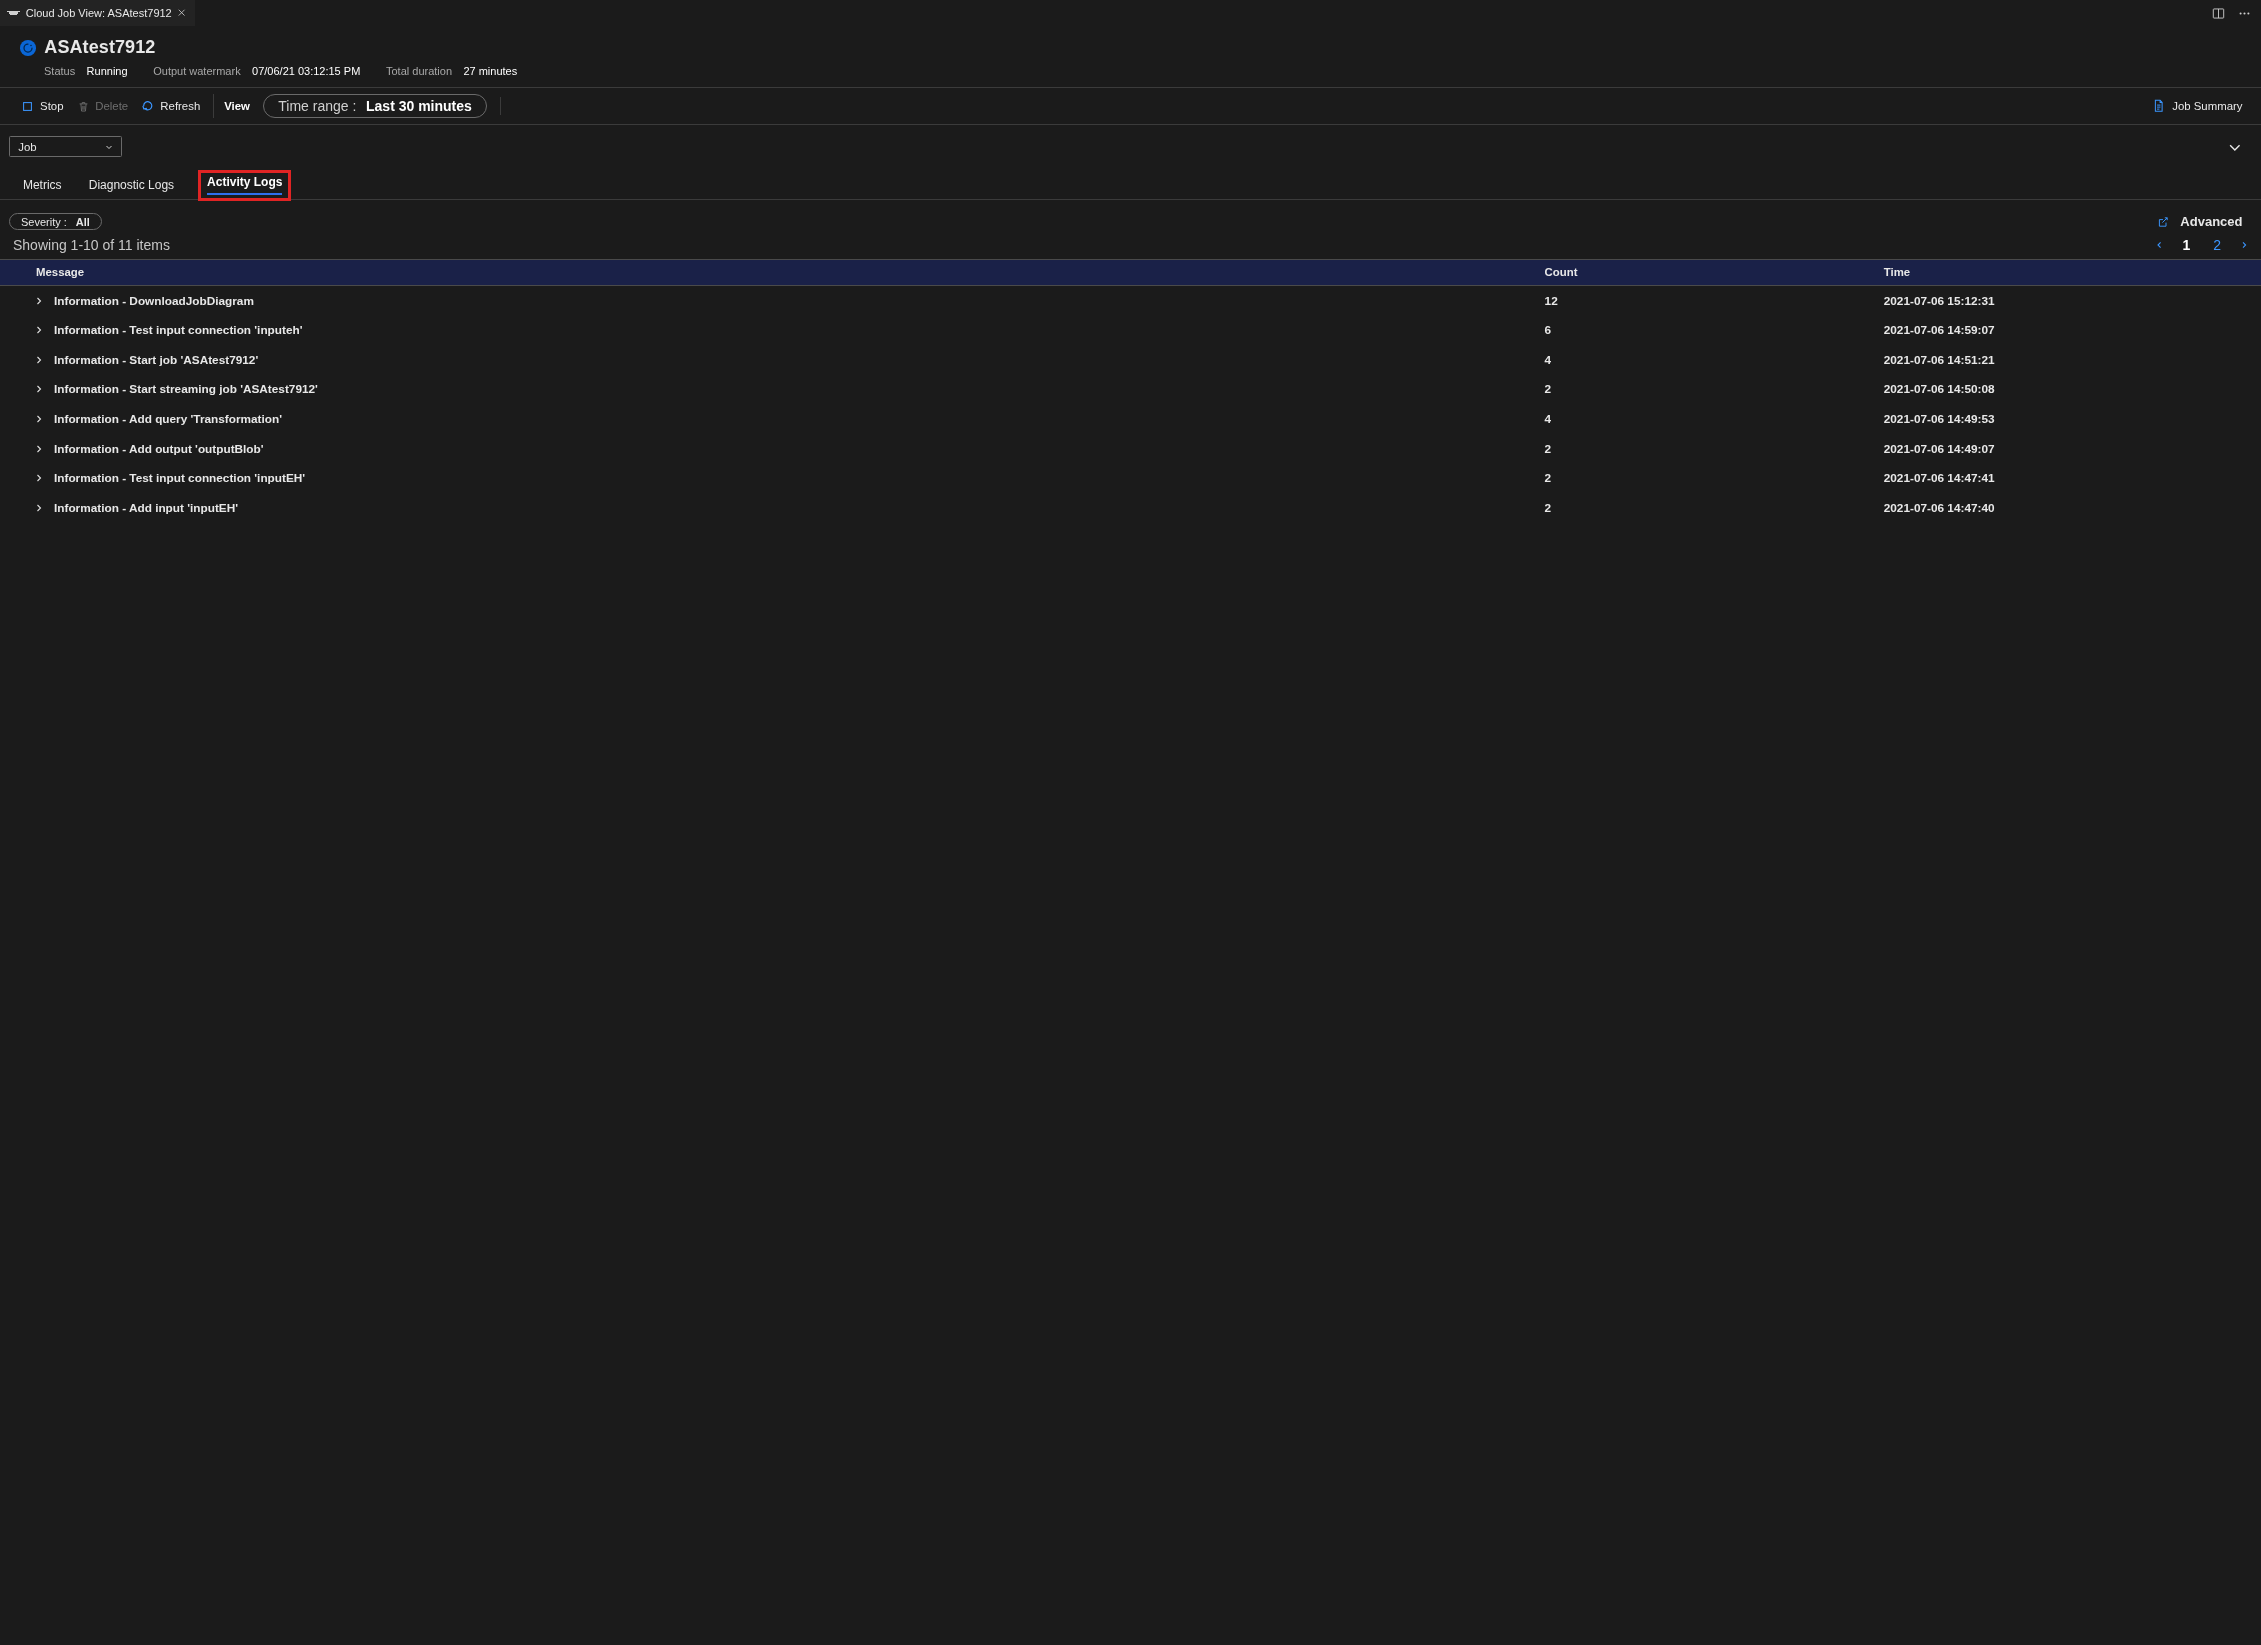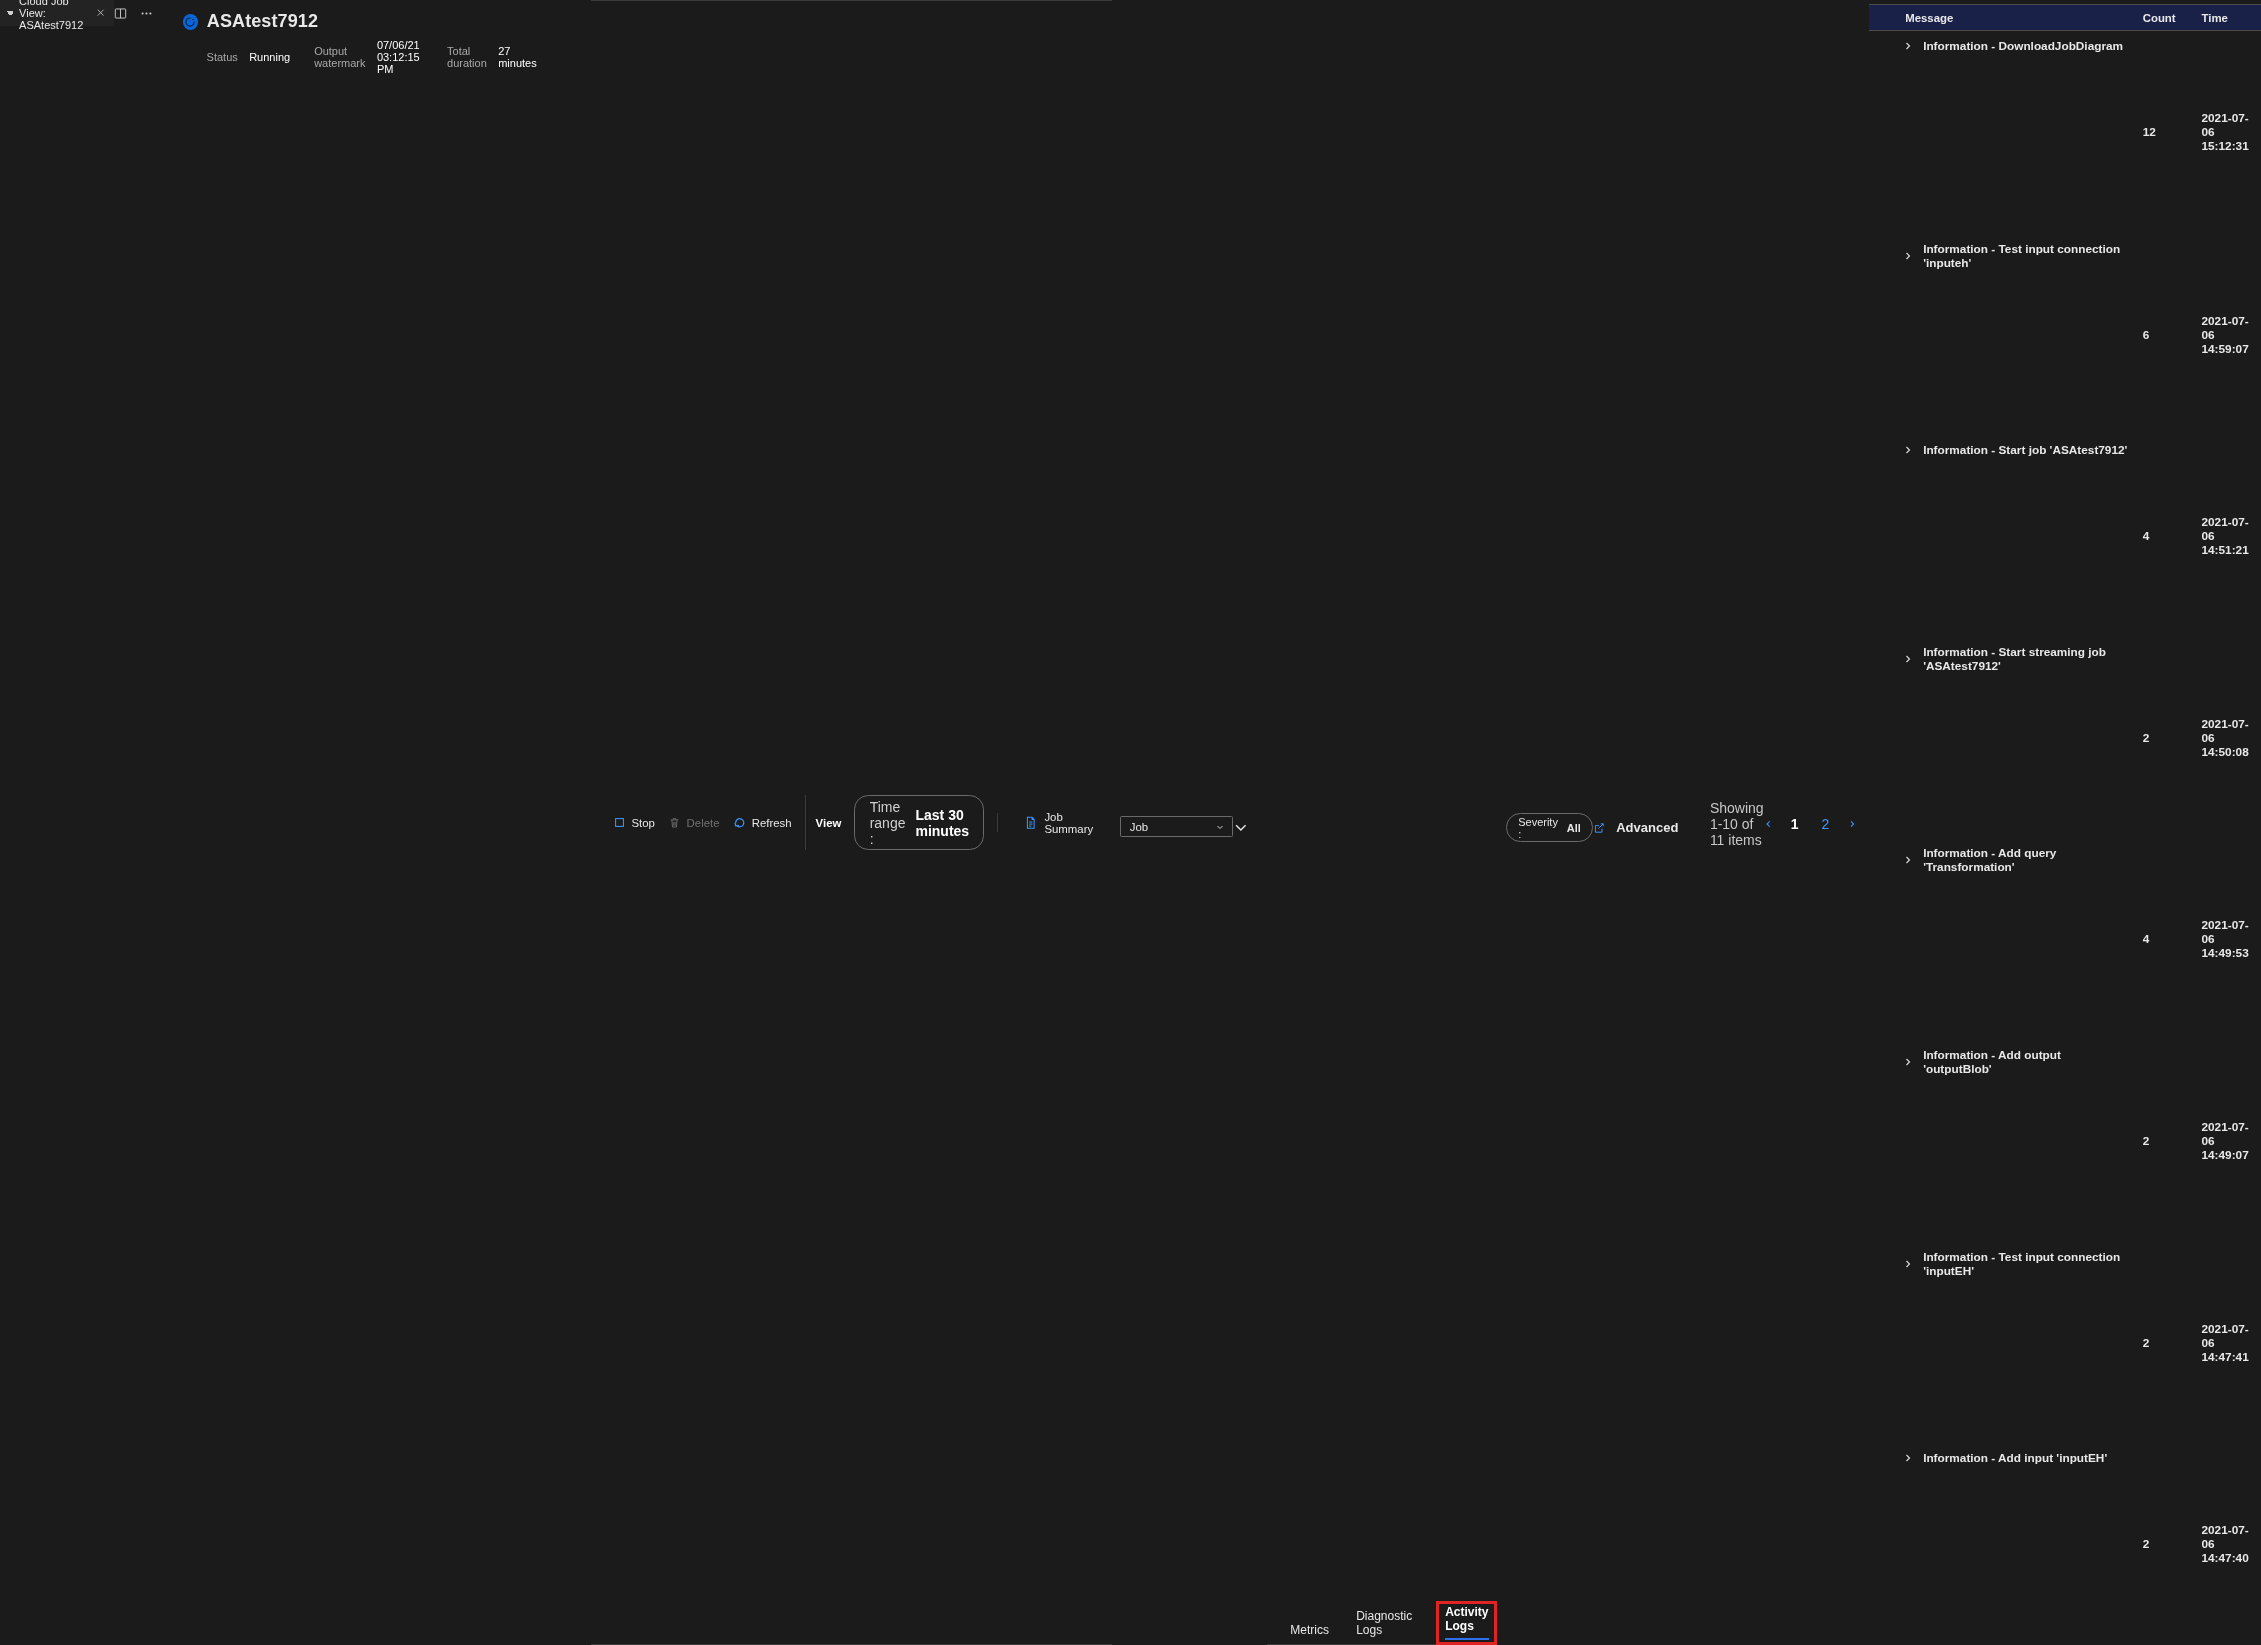--- a/index.html
+++ b/index.html
@@ -4,21 +4,21 @@
 <style>
   * { box-sizing: border-box; margin: 0; padding: 0; }
   html, body { width: 100%; height: 100%; }
   body {
     background: #1b1b1b;
     color: #e8e8e8;
     font-family: "Segoe UI", -apple-system, BlinkMacSystemFont, sans-serif;
     font-size: 11.4px;
     overflow: hidden;
   }
-  .root { display: flex; flex-direction: row; height: 100%; }
+  .root { display: flex; flex-direction: column; height: 100%; }
 
   
   .tabbar {
     height: 26px;
     display: flex;
     align-items: stretch;
     background: #1b1b1b;
   }
   .tabbar .editor-tab {
     display: flex;
@@ -82,21 +82,20 @@
 
   
   .toolbar {
     border-top: 0.7px solid #3b3b3b;
     border-bottom: 0.7px solid #3b3b3b;
     display: flex;
     align-items: center;
     padding: 5.7px 18.5px 5.7px 21.4px;
     gap: 13px;
     font-size: 11.4px;
-    margin-left: 39px;
   }
   .tool {
     display: flex;
     align-items: center;
     gap: 5.7px;
     color: #e8e8e8;
   }
   .tool.disabled { color: #6f6f6f; }
   .view-group {
     display:flex; align-items:center; gap:13px;

